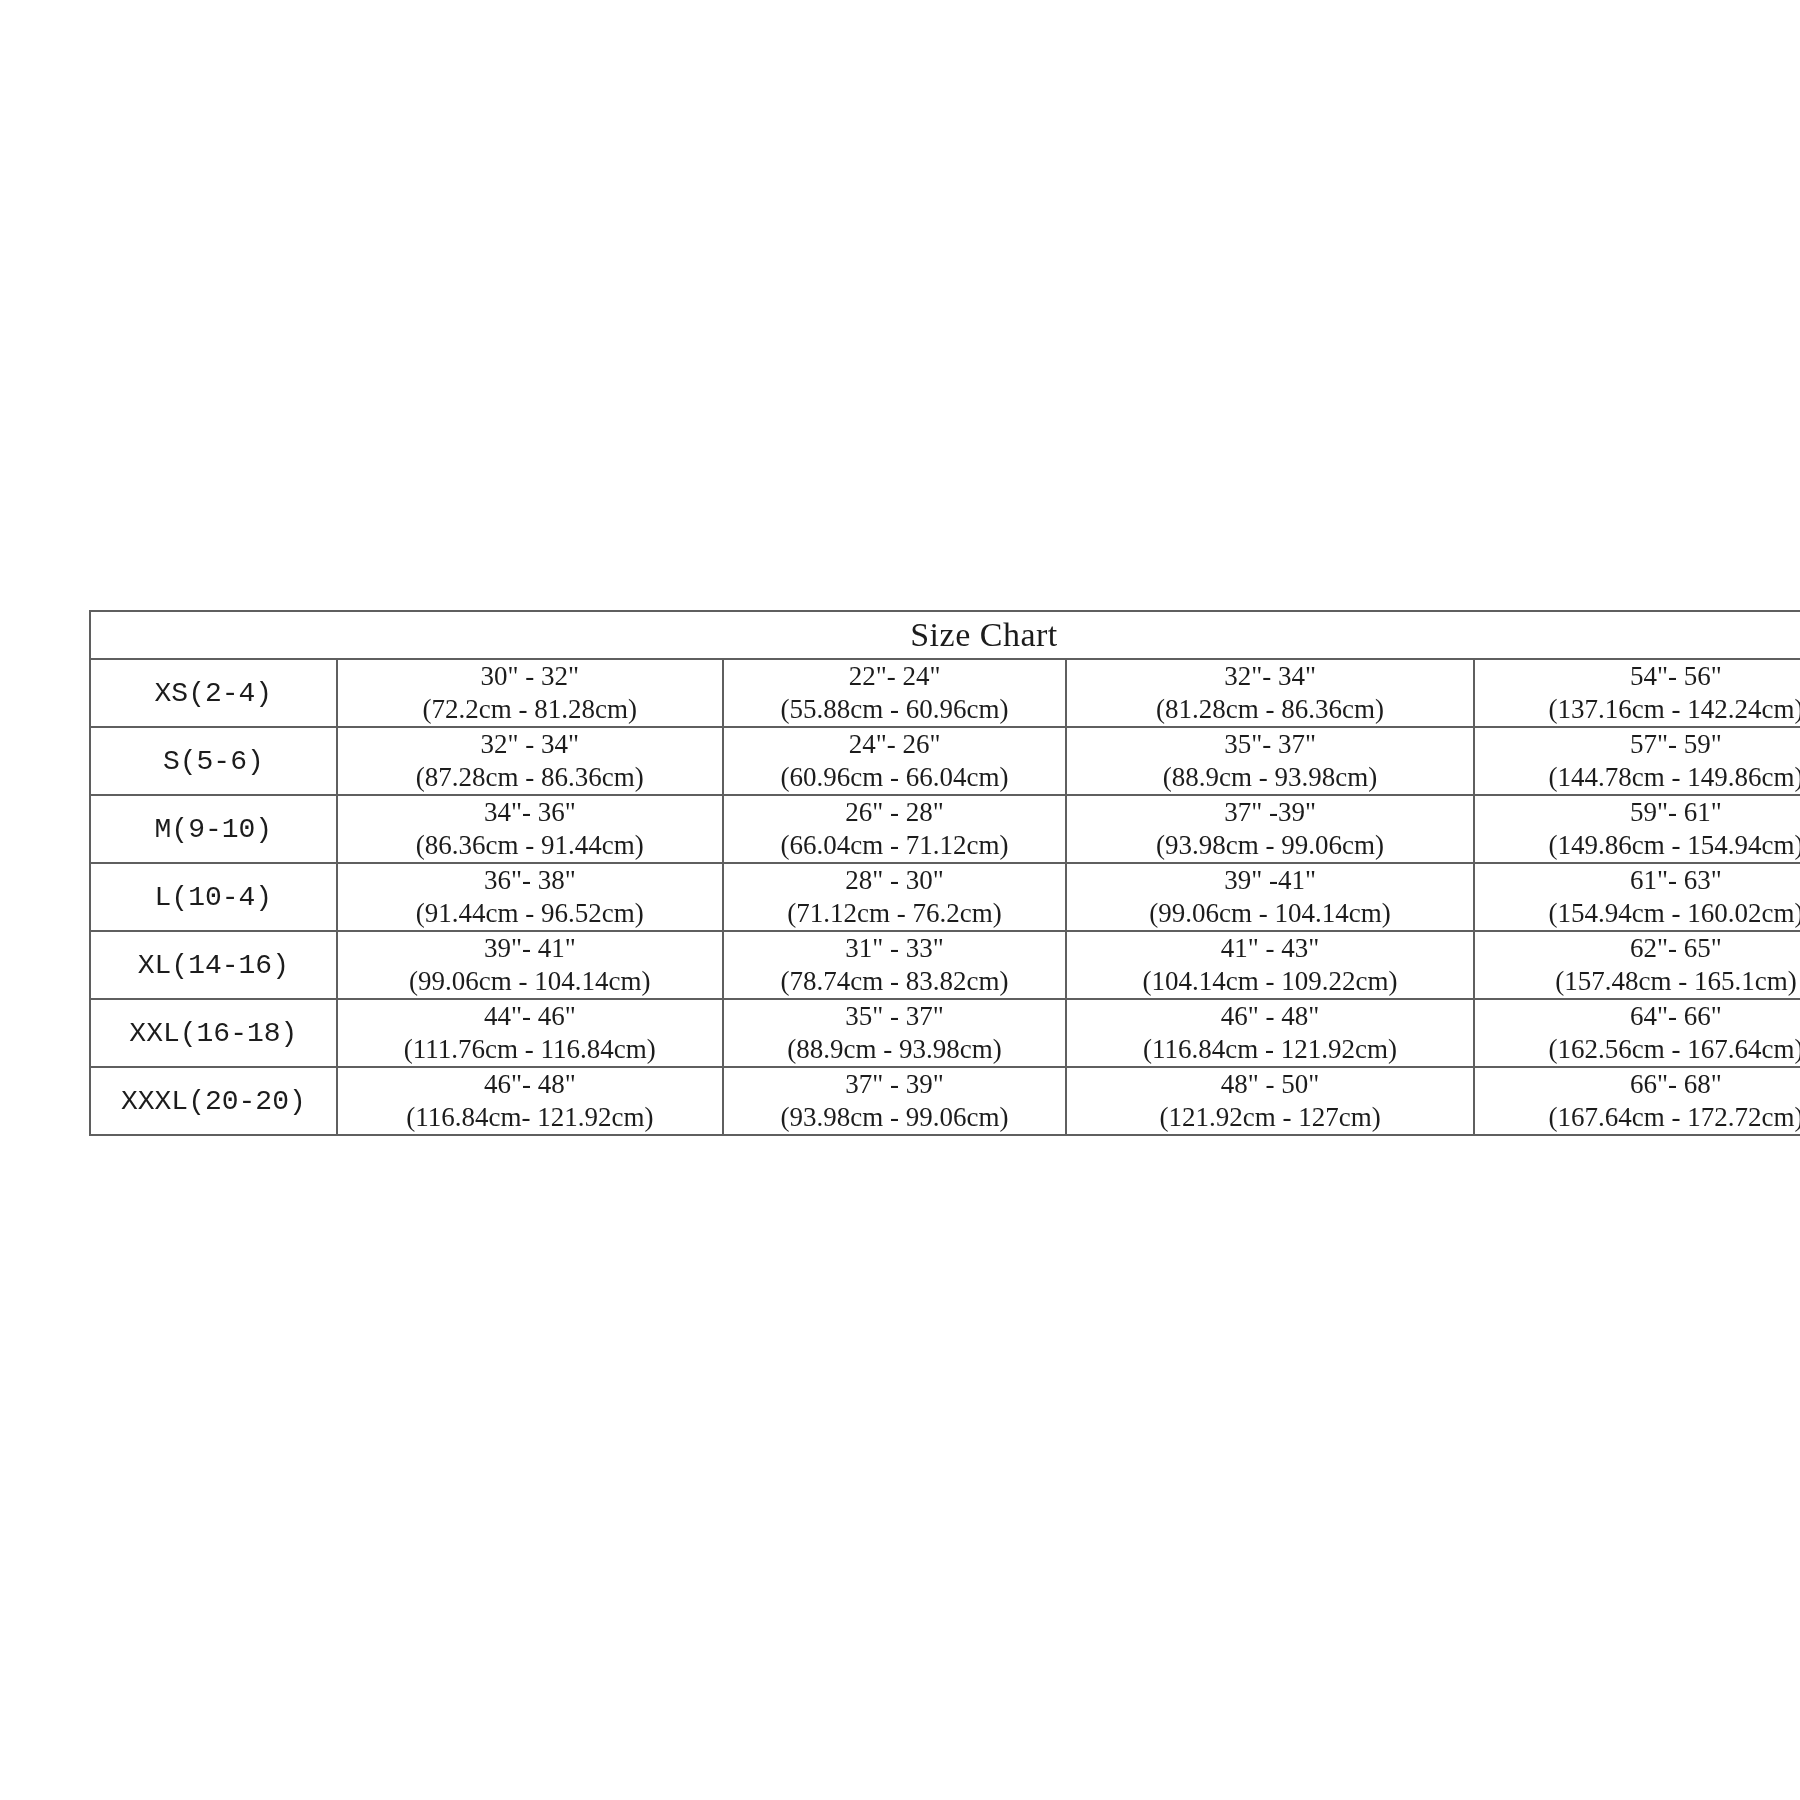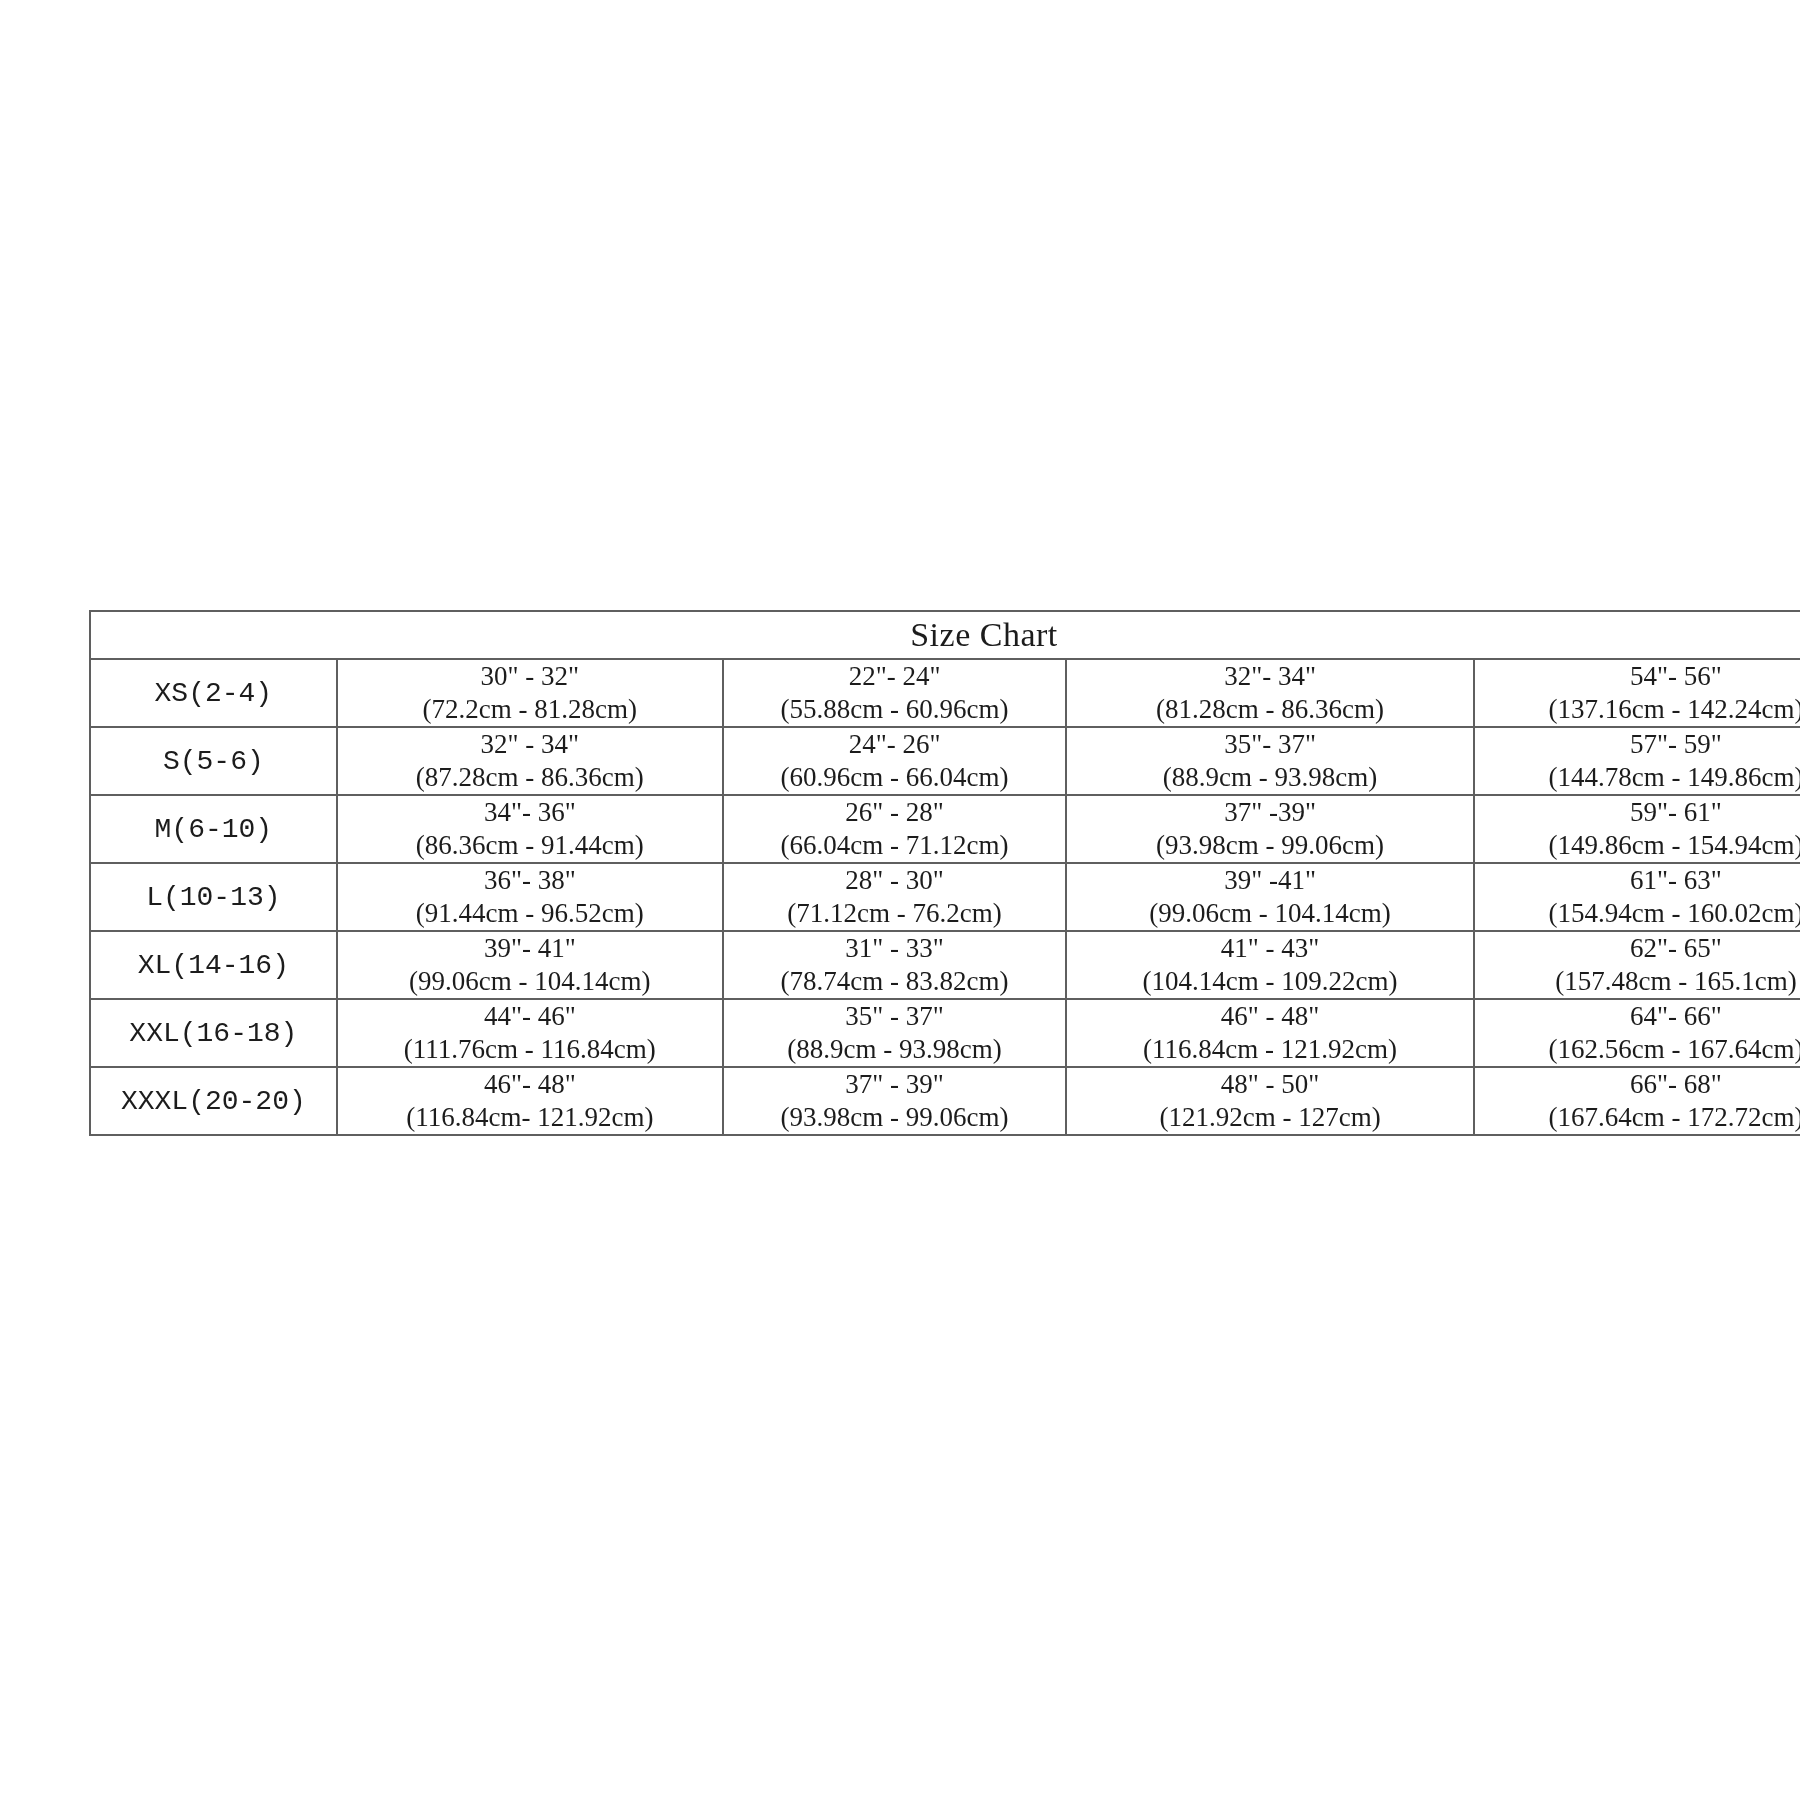--- a/index.html
+++ b/index.html
@@ -110,40 +110,40 @@
             <td>
               <span class="cell-line">35"- 37"</span>
               <span class="cell-line">(88.9cm - 93.98cm)</span>
             </td>
             <td>
               <span class="cell-line">57"- 59"</span>
               <span class="cell-line">(144.78cm - 149.86cm)</span>
             </td>
           </tr>
           <tr>
-            <td class="size-cell">M(6-10)</td>
+            <td class="size-cell">M(9-10)</td>
             <td>
               <span class="cell-line">34"- 36"</span>
               <span class="cell-line">(86.36cm - 91.44cm)</span>
             </td>
             <td>
               <span class="cell-line">26" - 28"</span>
               <span class="cell-line">(66.04cm - 71.12cm)</span>
             </td>
             <td>
               <span class="cell-line">37" -39"</span>
               <span class="cell-line">(93.98cm - 99.06cm)</span>
             </td>
             <td>
               <span class="cell-line">59"- 61"</span>
               <span class="cell-line">(149.86cm - 154.94cm)</span>
             </td>
           </tr>
           <tr>
-            <td class="size-cell">L(10-13)</td>
+            <td class="size-cell">L(10-4)</td>
             <td>
               <span class="cell-line">36"- 38"</span>
               <span class="cell-line">(91.44cm - 96.52cm)</span>
             </td>
             <td>
               <span class="cell-line">28" - 30"</span>
               <span class="cell-line">(71.12cm - 76.2cm)</span>
             </td>
             <td>
               <span class="cell-line">39" -41"</span>

